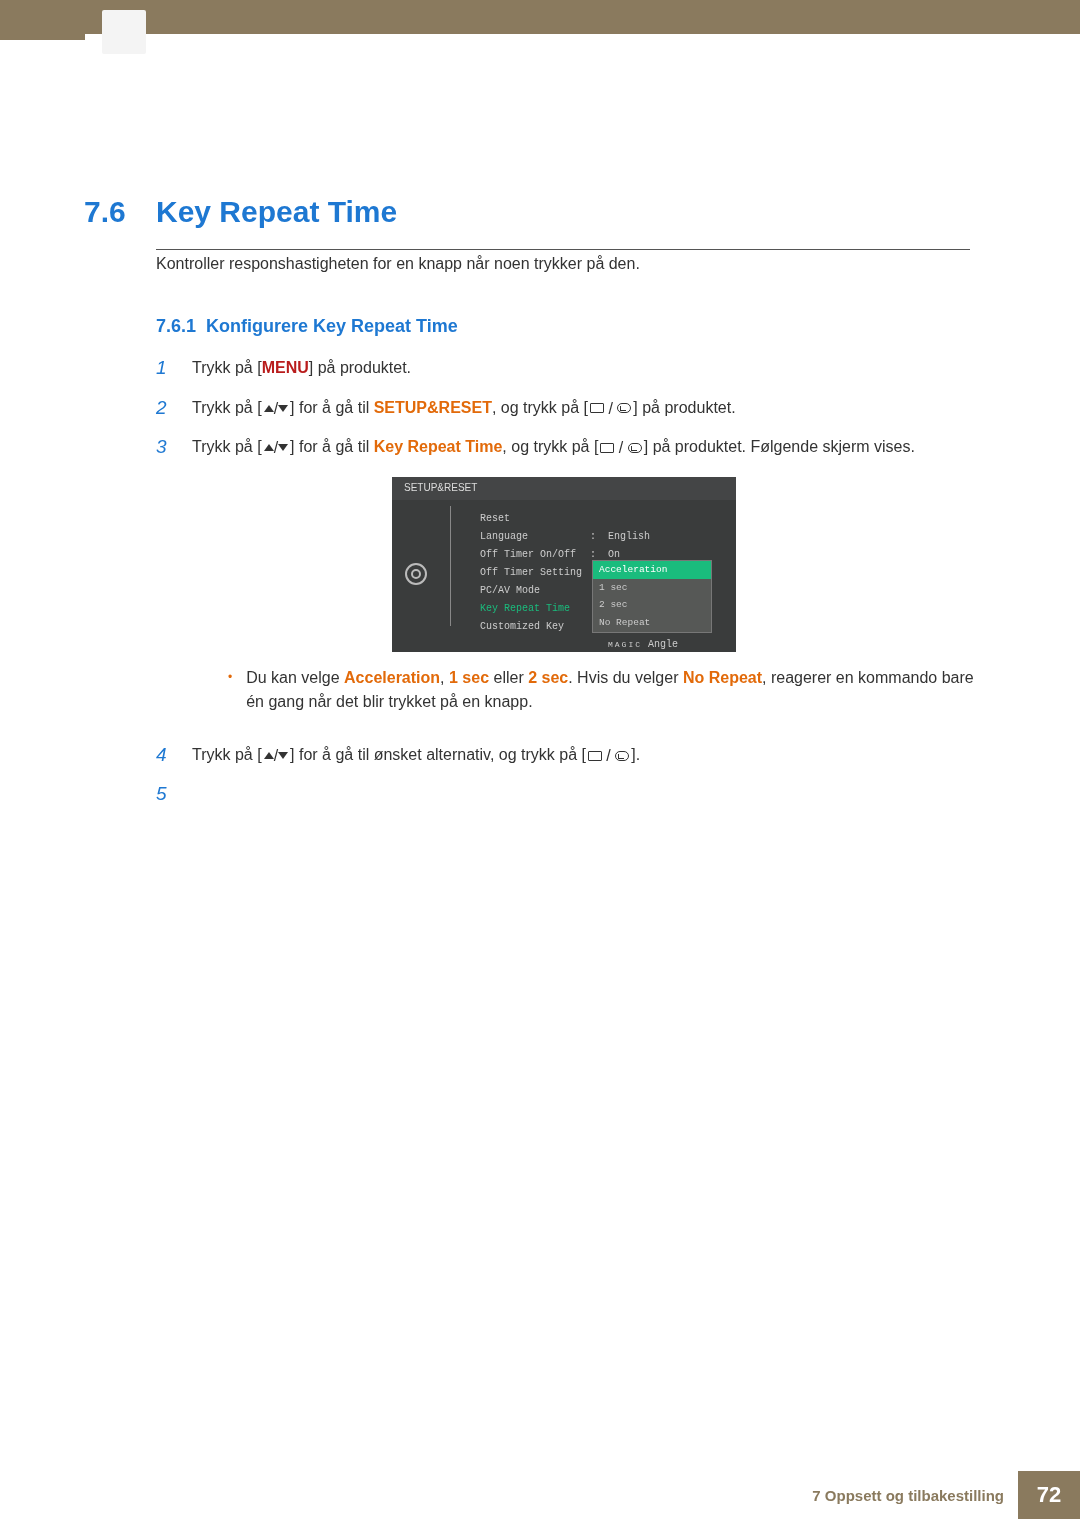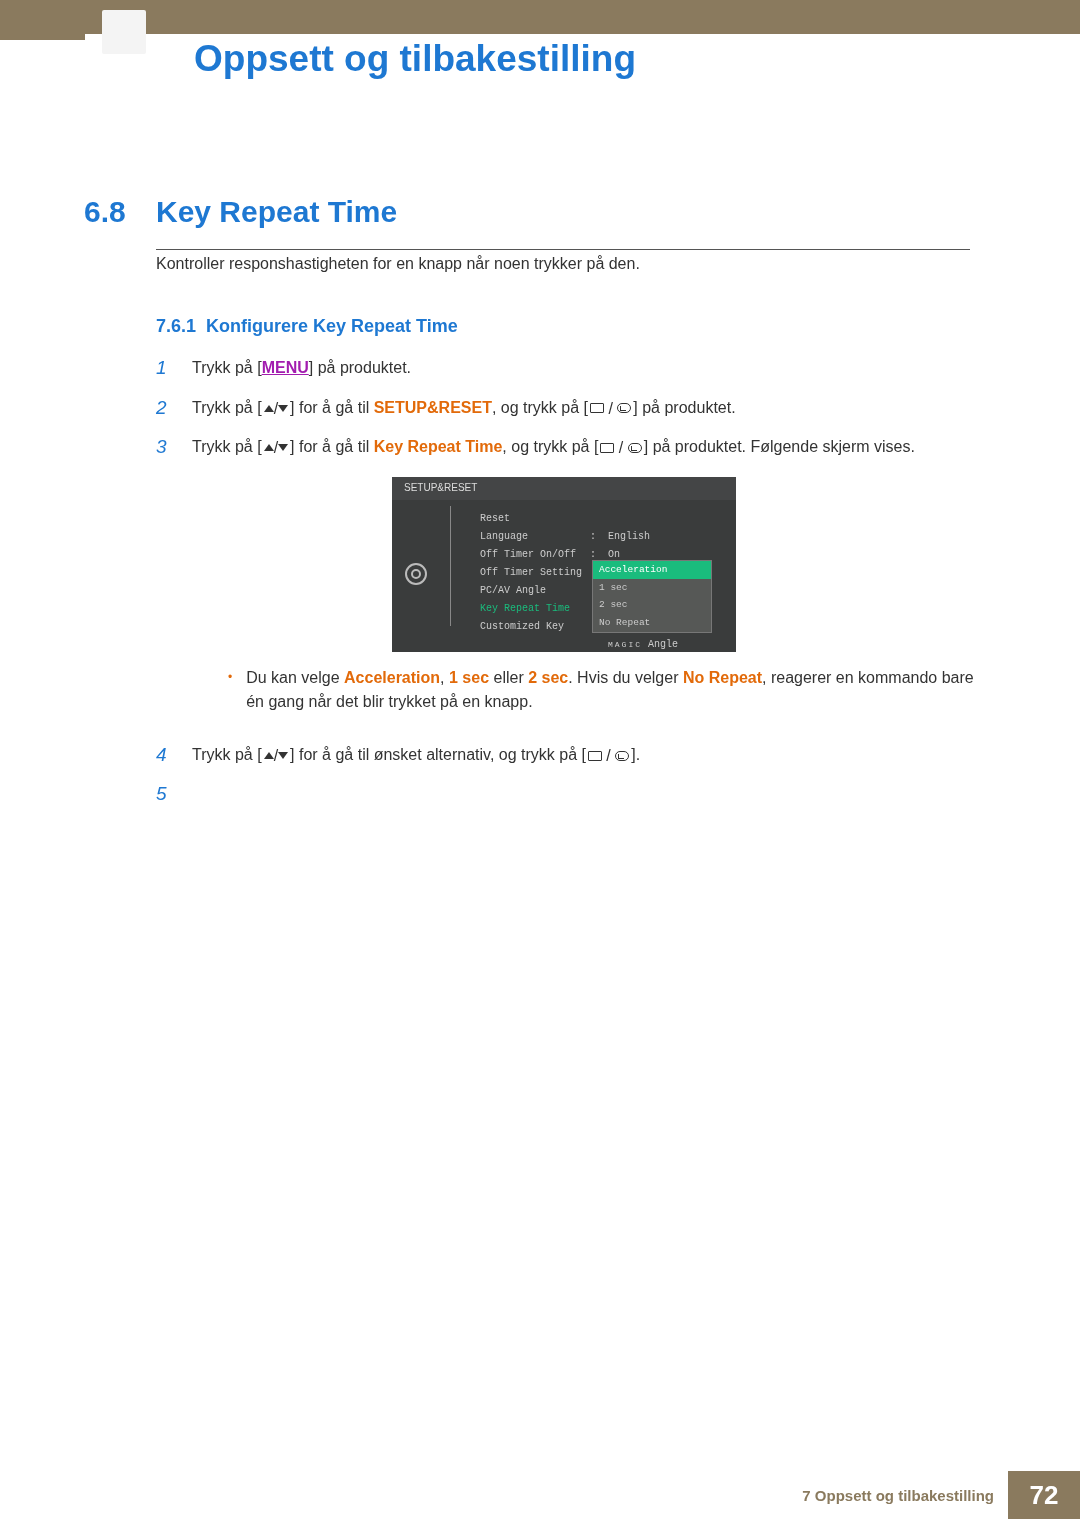--- a/index.html
+++ b/index.html
@@ -12,21 +12,21 @@
 .section-num { position: absolute; left: 84px; top: 195px; font-size: 30px; font-weight: bold; color: #1e78d2; }
 .section-title { position: absolute; left: 156px; top: 195px; font-size: 30px; font-weight: bold; color: #1e78d2; }
 .intro-line { position: absolute; left: 156px; top: 249px; right: 110px; border-top: 1px solid #555; }
 .intro-text { position: absolute; left: 156px; top: 255px; font-size: 16px; color: #333; }
 .subsection { position: absolute; left: 156px; top: 316px; font-size: 18px; color: #1e78d2; font-weight: bold; }
 .steps { position: absolute; left: 156px; top: 354px; right: 95px; font-size: 16px; color: #333; line-height: 1.45; }
 .step { margin-bottom: 12px; display: flex; align-items: flex-start; }
 .step-num { font-style: italic; color: #1e78d2; font-size: 19px; width: 36px; flex-shrink: 0; }
 .step-body { flex: 1; padding-top: 2px; }
 .emph-orange { color: #e26a0a; font-weight: bold; }
-.emph-black-bold { font-weight: bold; color: #a21caf; text-decoration: underline; }
+.emph-black-bold { font-weight: bold; color: #b91c1c; }
 .screen-embed { margin: 18px auto 14px 200px; width: 344px; height: 175px; }
 .osd { width: 344px; height: 175px; background: #3a3c3c; font-size: 10px; color: #ccc; position: relative; }
 .osd-title { background: #444546; padding: 4px 12px; font-size: 10px; color: #ddd; }
 .osd-body { display: flex; padding: 6px 0 0 0; height: 142px; font-family: Liberation Mono, monospace; }
 .osd-icon-col { width: 48px; display: flex; align-items: center; justify-content: center; }
 .gear { width: 22px; height: 22px; border: 2px solid #bbb; border-radius: 50%; position: relative; }
 .gear::after { content: ""; position: absolute; inset: 4px; border: 2px solid #bbb; border-radius: 50%; }
 .osd-tree { width: 40px; }
 .tree-line { border-left: 1px solid #888; height: 120px; margin-left: 10px; position: relative; }
 .osd-labels { width: 110px; padding-top: 4px; }
@@ -38,38 +38,37 @@
 .dropdown-box .opt { padding: 2px 6px; }
 .dropdown-box .opt.hl { background: #1abc7d; color: #fff; }
 .magic-label { font-size: 8px; letter-spacing: 2px; line-height: 9px; }
 .osd-footer { position: absolute; bottom: 0; left: 0; right: 0; height: 20px; background: #3a3c3c; display: flex; align-items: center; justify-content: space-around; padding: 0 10px; }
 .osd-btn { width: 16px; height: 12px; border: 1px solid #bbb; border-radius: 2px; display: flex; align-items: center; justify-content: center; font-size: 7px; color: #bbb; }
 .osd-text-btn { font-size: 8px; color: #bbb; }
 .bullet-note { display: flex; align-items: flex-start; margin-left: 36px; margin-bottom: 16px; }
 .bullet-dot { color: #e26a0a; margin-right: 14px; font-size: 12px; line-height: 22px; }
 .footer { position: absolute; bottom: 8px; right: 0; height: 48px; display: flex; align-items: center; }
 .footer-text { color: #8a7a5e; font-size: 15px; font-weight: bold; margin-right: 14px; }
-.page-num-box { background: #8a7a5e; color: #fff; width: 72px; height: 48px; display: flex; align-items: center; justify-content: center; font-size: 26px; font-weight: bold; }
+.page-num-box { background: #8a7a5e; color: #fff; width: 62px; height: 48px; display: flex; align-items: center; justify-content: center; font-size: 22px; font-weight: bold; }
 .inline-icon { display: inline-flex; align-items: center; vertical-align: middle; margin: 0 2px; }
 .rect-icon { display: inline-block; width: 14px; height: 10px; border: 1.5px solid #333; border-radius: 1px; }
 .enter-icon { display: inline-block; width: 14px; height: 10px; border: 1.5px solid #333; border-radius: 5px; position: relative; }
 .enter-icon::after { content: ""; position: absolute; left: 2px; top: 2px; width: 5px; height: 4px; border-left: 1.5px solid #333; border-bottom: 1.5px solid #333; }
 .tri-up { display: inline-block; border-left: 5px solid transparent; border-right: 5px solid transparent; border-bottom: 7px solid #333; vertical-align: middle; }
 .tri-down { display: inline-block; border-left: 5px solid transparent; border-right: 5px solid transparent; border-top: 7px solid #333; vertical-align: middle; }
 </style>
 </head>
 <body>
 
 <div class="page-wrap">
   <div class="left-brown"></div>
   <div class="header-bar"></div>
   <div class="icon-square"></div>
-  <div class="chapter-title">Oppsett og tilbakestilling</div>
 
-  <div class="section-num">6.8</div>
+  <div class="section-num">7.6</div>
   <div class="section-title">Key Repeat Time</div>
 
   <div class="intro-line"></div>
   <div class="intro-text">Kontroller responshastigheten for en knapp når noen trykker på den.</div>
 
   <div class="subsection">
     <span>7.6.1</span>&nbsp;&nbsp;<span>Konfigurere Key Repeat Time</span>
   </div>
 
   <div class="steps">
@@ -101,21 +100,21 @@
                 <div class="gear"></div>
               </div>
               <div class="osd-tree">
                   <div class="tree-line"></div>
                 </div>
               <div class="osd-labels">
                 <div>Reset</div>
                 <div>Language</div>
                 <div>Off Timer On/Off</div>
                 <div>Off Timer Setting</div>
-                <div>PC/AV Angle</div>
+                <div>PC/AV Mode</div>
                 <div class="sel">Key Repeat Time</div>
                 <div>Customized Key</div>
               </div>
               <div class="osd-vals">
                 <div class="valrow"></div>
                 <div class="valrow">: &nbsp;<span>English</span></div>
                 <div class="valrow">: &nbsp;<span>On</span></div>
                 <div class="valrow"></div>
                 <div class="valrow"></div>
                 <div class="valrow">:</div>

